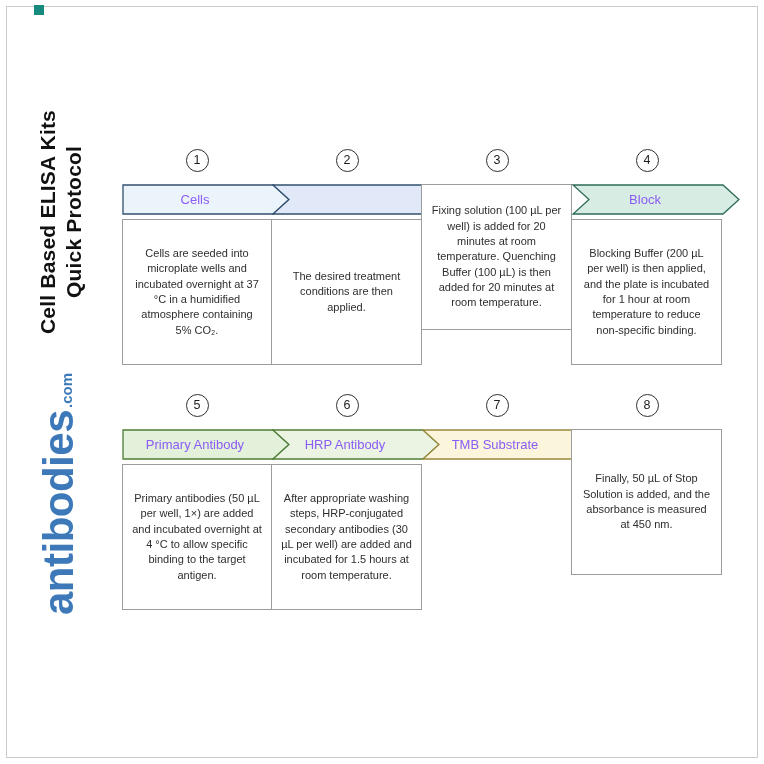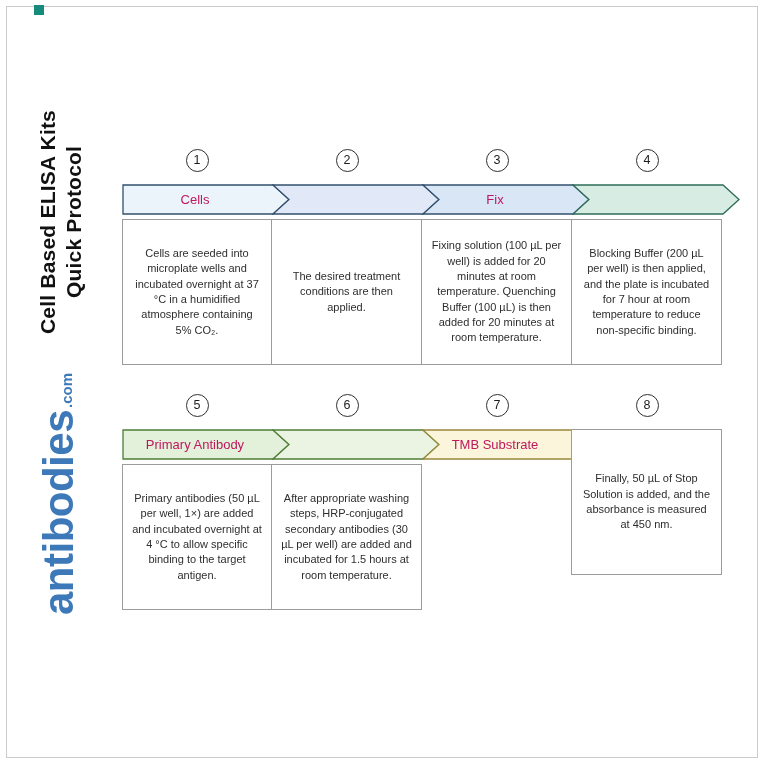--- a/index.html
+++ b/index.html
@@ -110,21 +110,21 @@
   .arrow-label {
     position: absolute;
     top: 0;
     bottom: 0;
     left: 14px;
     right: 18px;
     display: flex;
     align-items: center;
     justify-content: center;
     font-size: 13px;
-    color: #be185d;
+    color: #8b5cf6;
   }
   .box {
     margin-top: 4px;
     width: 150px;
     height: 146px;
     box-sizing: border-box;
     border: 1px solid #9c9c9c;
     background: #ffffff;
     display: flex;
     align-items: center;
@@ -184,41 +184,36 @@
       </svg>
     </div>
     <div class="box">
       <div class="desc">The desired treatment conditions are then applied.</div>
     </div>
   </div>
       <div class="step">
     <div class="badge-wrap">
       <div class="badge">3</div>
     </div>
-    <div class="arrow">
-      <svg width="168" height="31" viewBox="0 0 168 31">
-        <polygon stroke-width="1.3" stroke-linejoin="miter" points="1,1 151,1 167,15.5 151,30 1,30 17,15.5" fill="#d9e6f6" stroke="#32506e"></polygon>
-      </svg>
-      <div class="arrow-label">Fix</div>
-    </div>
     <div class="box">
       <div class="desc">Fixing solution (100 µL per well) is added for 20 minutes at room temperature. Quenching Buffer (100 µL) is then added for 20 minutes at room temperature.</div>
     </div>
   </div>
       <div class="step">
     <div class="badge-wrap">
       <div class="badge">4</div>
     </div>
     <div class="arrow">
       <svg width="168" height="31" viewBox="0 0 168 31">
         <polygon stroke-width="1.3" stroke-linejoin="miter" points="1,1 151,1 167,15.5 151,30 1,30 17,15.5" fill="#d7ece2" stroke="#2e6b58"></polygon>
       </svg>
-    </div>
-    <div class="box">
-      <div class="desc">Blocking Buffer (200 µL per well) is then applied, and the plate is incubated for 7 hour at room temperature to reduce non-specific binding.</div>
+      <div class="arrow-label">Block</div>
+    </div>
+    <div class="box">
+      <div class="desc">Blocking Buffer (200 µL per well) is then applied, and the plate is incubated for 1 hour at room temperature to reduce non-specific binding.</div>
     </div>
   </div>
     </div>
   <div class="row" style="top:393px">
       <div class="step">
     <div class="badge-wrap">
       <div class="badge">5</div>
     </div>
     <div class="arrow">
       <svg width="168" height="31" viewBox="0 0 168 31">
@@ -231,20 +226,21 @@
     </div>
   </div>
       <div class="step">
     <div class="badge-wrap">
       <div class="badge">6</div>
     </div>
     <div class="arrow">
       <svg width="168" height="31" viewBox="0 0 168 31">
         <polygon stroke-width="1.3" stroke-linejoin="miter" points="1,1 151,1 167,15.5 151,30 1,30 17,15.5" fill="#ebf4e2" stroke="#4f7d36"></polygon>
       </svg>
+      <div class="arrow-label">HRP Antibody</div>
     </div>
     <div class="box">
       <div class="desc">After appropriate washing steps, HRP-conjugated secondary antibodies (30 µL per well) are added and incubated for 1.5 hours at room temperature.</div>
     </div>
   </div>
       <div class="step">
     <div class="badge-wrap">
       <div class="badge">7</div>
     </div>
     <div class="arrow">

